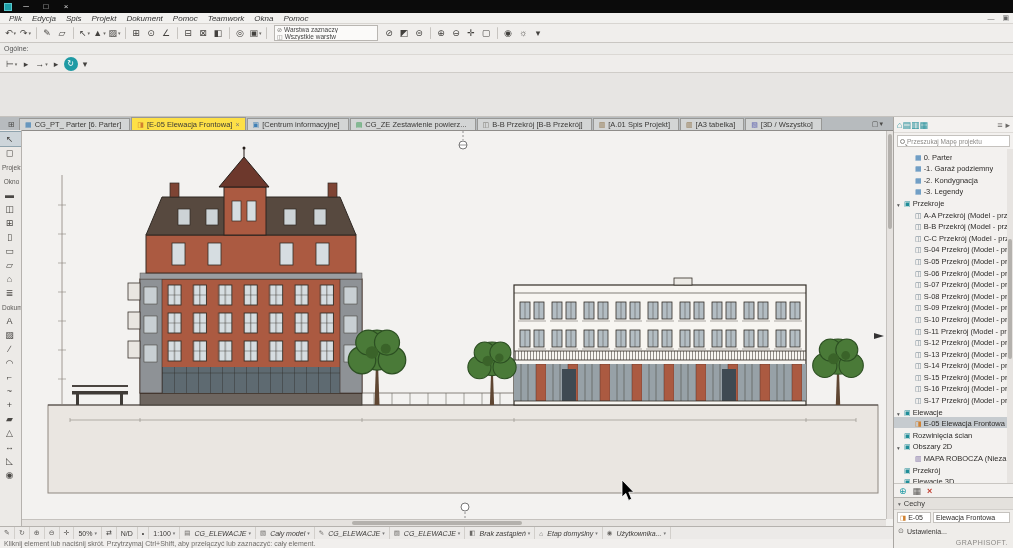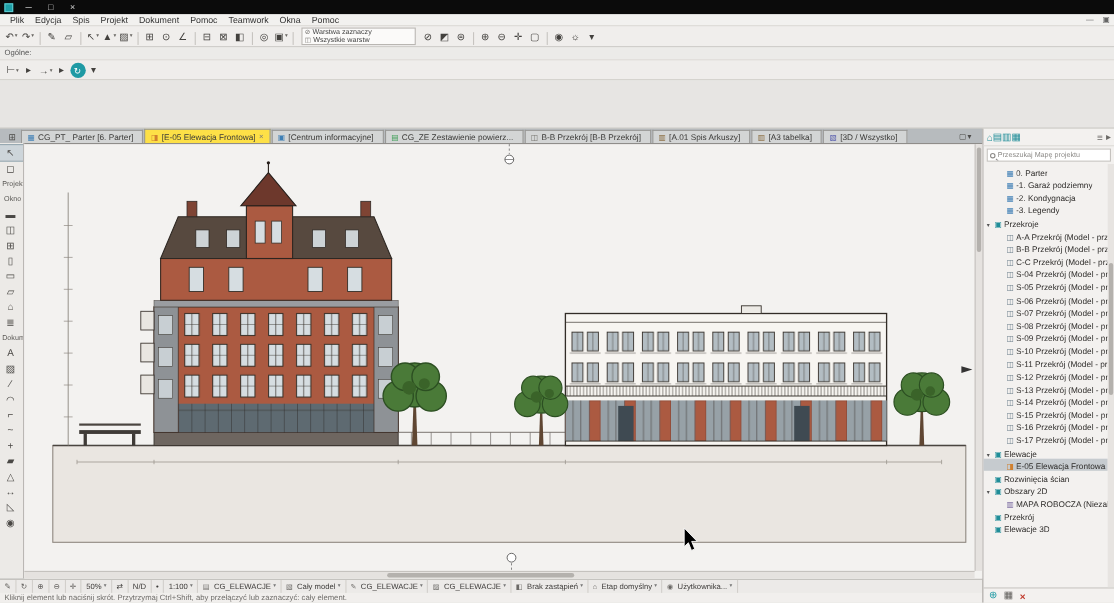--- a/index.html
+++ b/index.html
@@ -10,21 +10,21 @@
   .appicon{width:8px;height:8px;background:#1ea0a8;border:1px solid #5bc7cc;margin-right:4px;}
   .titlebar .title{flex:1;white-space:nowrap;}
   .wbtn{width:20px;height:13px;display:flex;align-items:center;justify-content:center;font-size:8px;color:#ddd;}
   
   .menubar{height:11px;background:#f2f1ef;border-bottom:1px solid #d8d5d1;display:flex;align-items:center;font-size:8px;padding-left:4px;}
   .menubar .mitem{padding:0 5px;height:11px;display:flex;align-items:center;color:#333;}
   .menubar .spacer{flex:1;}
   .mdi{font-size:7px;color:#666;padding:0 4px;}
   
   .toolbar1{height:19px;background:#f0eeec;border-bottom:1px solid #c9c6c2;display:flex;align-items:center;padding:0 3px;}
-  .tblist{display:flex;align-items:flex-end;}
+  .tblist{display:flex;align-items:center;font-style:italic;}
   .tb-btn{min-width:15px;height:15px;display:flex;align-items:center;justify-content:center;font-size:9px;color:#43413e;border-radius:2px;padding:0 1px;}
   .tb-btn .dd{font-size:5px;margin-left:1px;color:#6a6864;}
   .tb-btn.separator{min-width:1px;width:1px;height:12px;background:#c7c4c0;margin:0 3px;padding:0;}
   .layer-combo{width:104px;height:16px;border:1px solid #b9b6b2;background:#fbfaf9;margin:0 4px;display:flex;flex-direction:column;justify-content:center;}
   .layer-combo .lc-row{font-size:6.5px;color:#444;display:flex;align-items:center;height:8px;padding:0 2px;white-space:nowrap;overflow:hidden;}
   .layer-combo .lc-ic{font-size:6px;color:#7a7874;margin-right:2px;}
   .genstrip{height:12px;background:#ecebe9;display:flex;align-items:center;padding-left:4px;font-size:7px;color:#555;border-bottom:1px solid #dbd8d4;}
   .toolbar2{height:18px;background:#efedeb;border-bottom:1px solid #cfccc8;display:flex;align-items:center;padding-left:4px;gap:2px;}
   .tb-btn.accent{background:#1f9aa4;color:#fff;border-radius:50%;width:14px;min-width:14px;height:14px;font-size:8px;}
   .dockspace{height:44px;background:#e7e5e3;border-bottom:1px solid #c5c2be;}
@@ -402,21 +402,21 @@
           </div>
 
           <div class="tab">
             <span class="ticn" data-icon="section"></span>
             <span>B-B Przekrój [B-B Przekrój]</span>
             <span class="tclose"></span>
           </div>
 
           <div class="tab">
             <span class="ticn" data-icon="layout"></span>
-            <span>[A.01 Spis Arkuszy]</span>
+            <span>[A.01 Spis Projekt]</span>
             <span class="tclose"></span>
           </div>
 
           <div class="tab">
             <span class="ticn" data-icon="layout"></span>
             <span>[A3  tabelka]</span>
             <span class="tclose"></span>
           </div>
 
           <div class="tab">
@@ -1008,14 +1008,34 @@
 
     <div class="nav-actions">
 
         <span class="act accent">⊕</span>
 
         <span class="act">▦</span>
 
         <span class="act danger">×</span>
       </div>
 
+    <div class="nav-props">
+      <div class="props-header">
+        <span class="chev">▾</span>
+        <span>Cechy</span>
+      </div>
+      <div class="props-fields">
+        <div class="pfield id">
+          <span class="pficon"></span>
+          <span>E-05</span>
+        </div>
+        <div class="pfield name">
+          <span>Elewacja Frontowa</span>
+        </div>
+      </div>
+      <div class="props-settings">
+        <span class="gear">⊙</span>
+        <span>Ustawienia...</span>
+      </div>
+      <div class="brand">GRAPHISOFT.</div>
+    </div>
   </div>
 </div>
 
 </body></html>

